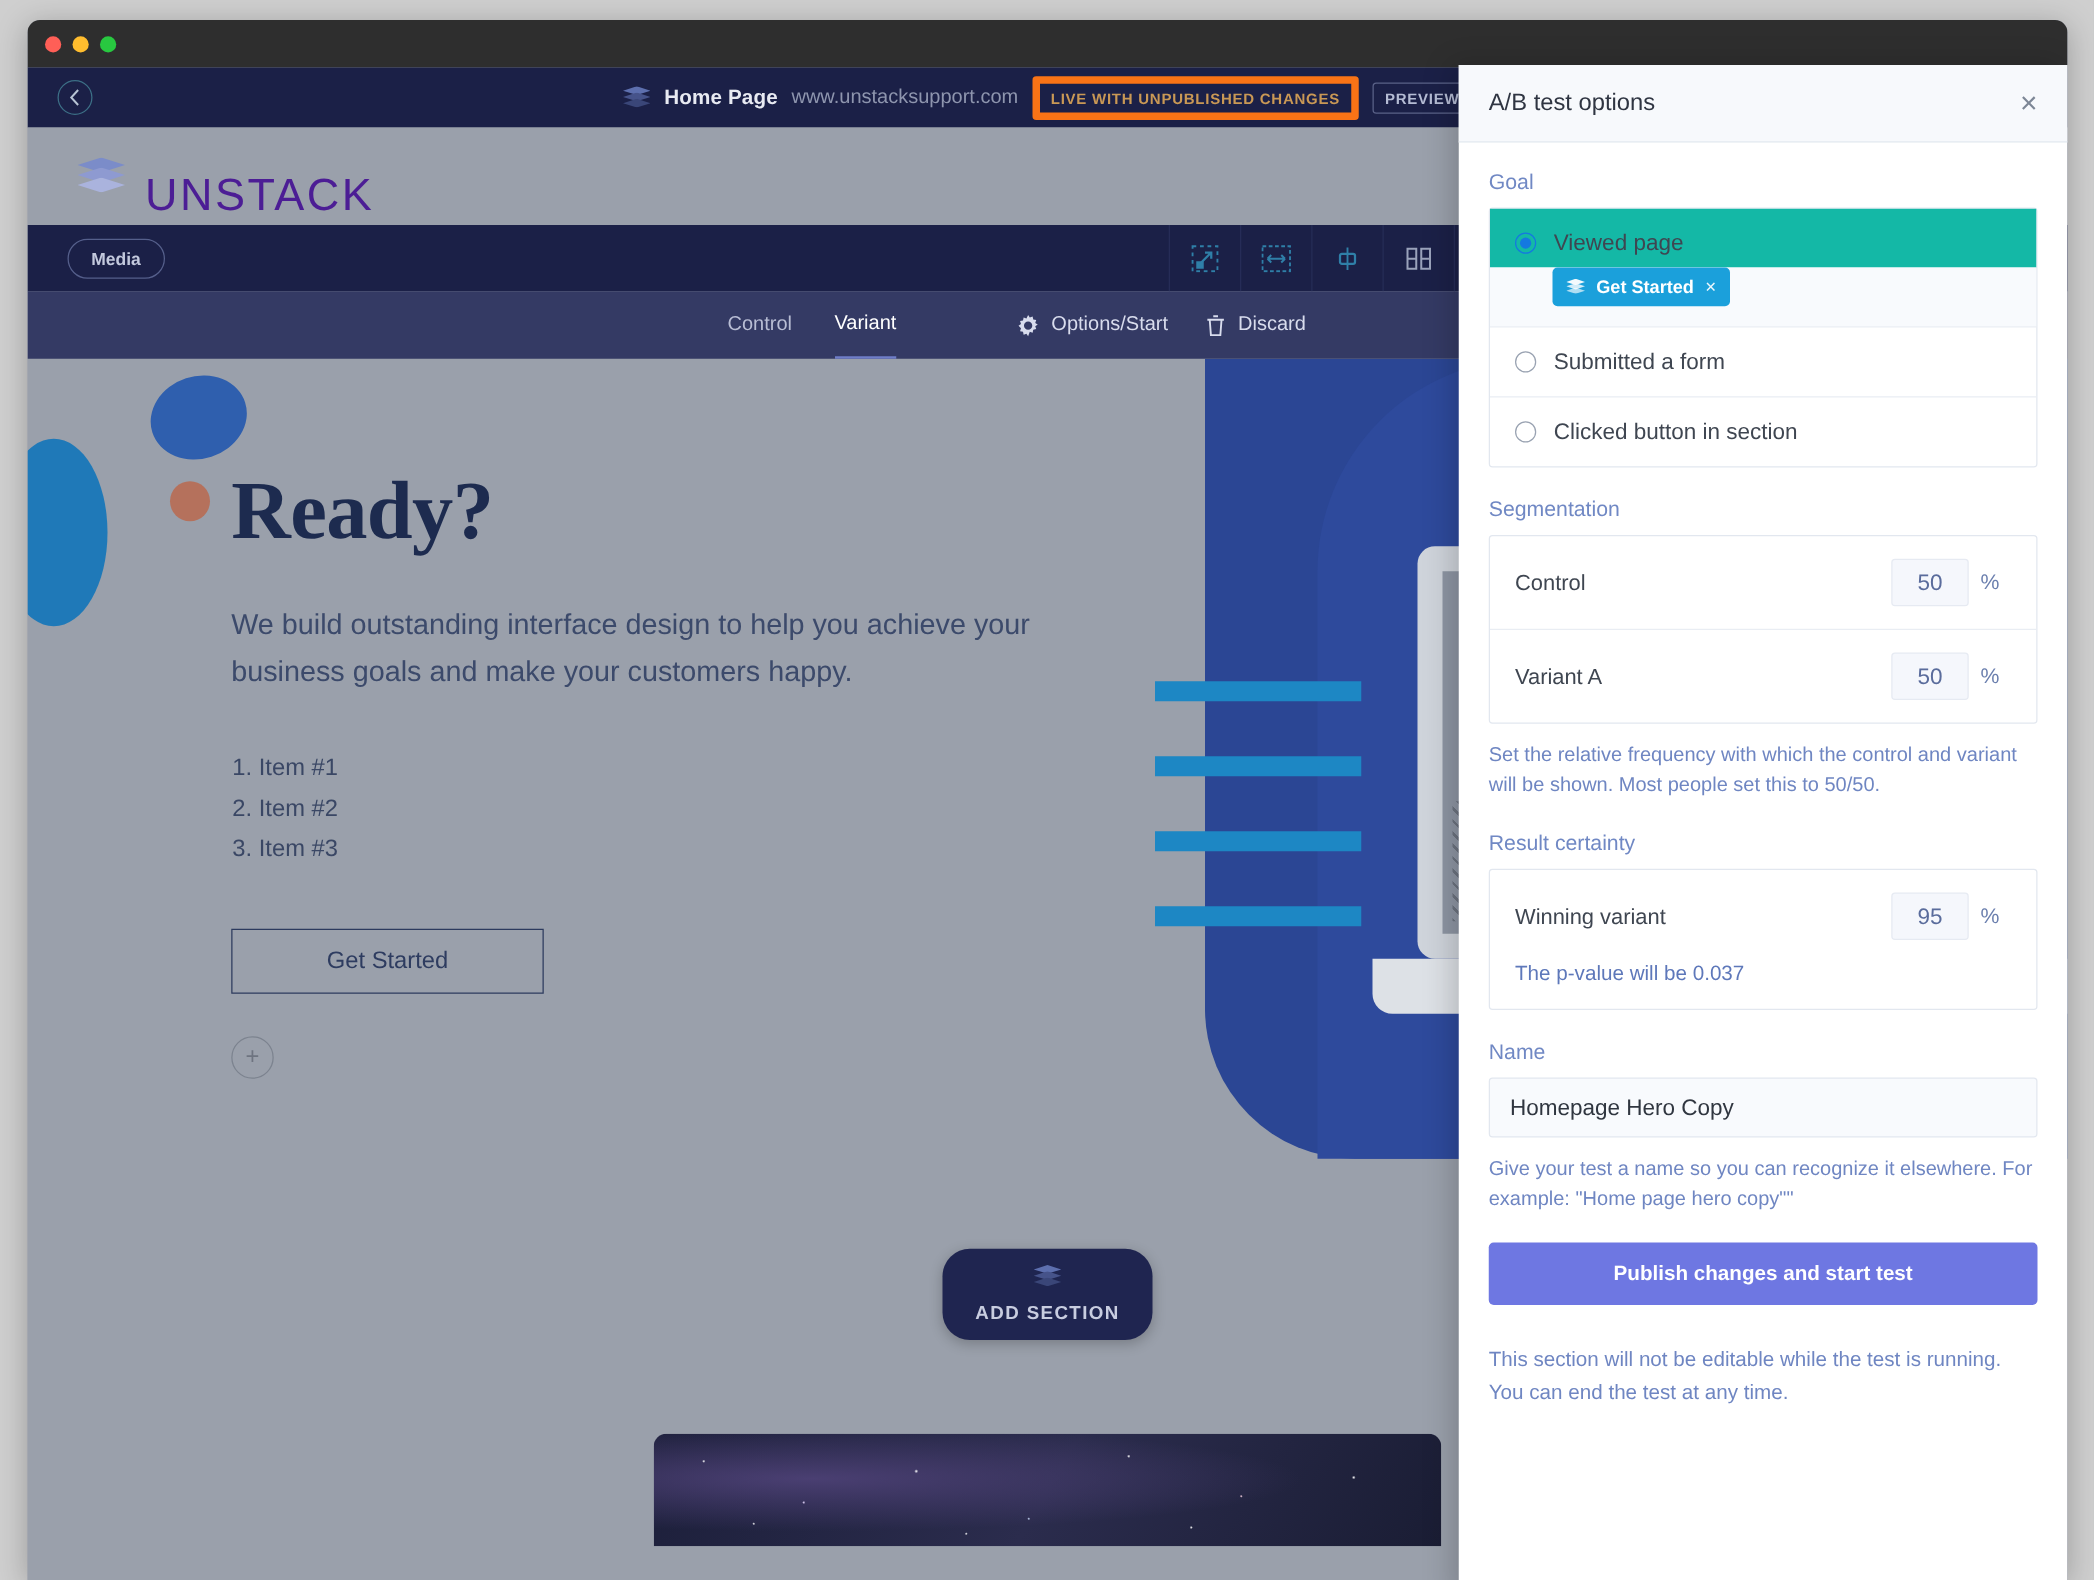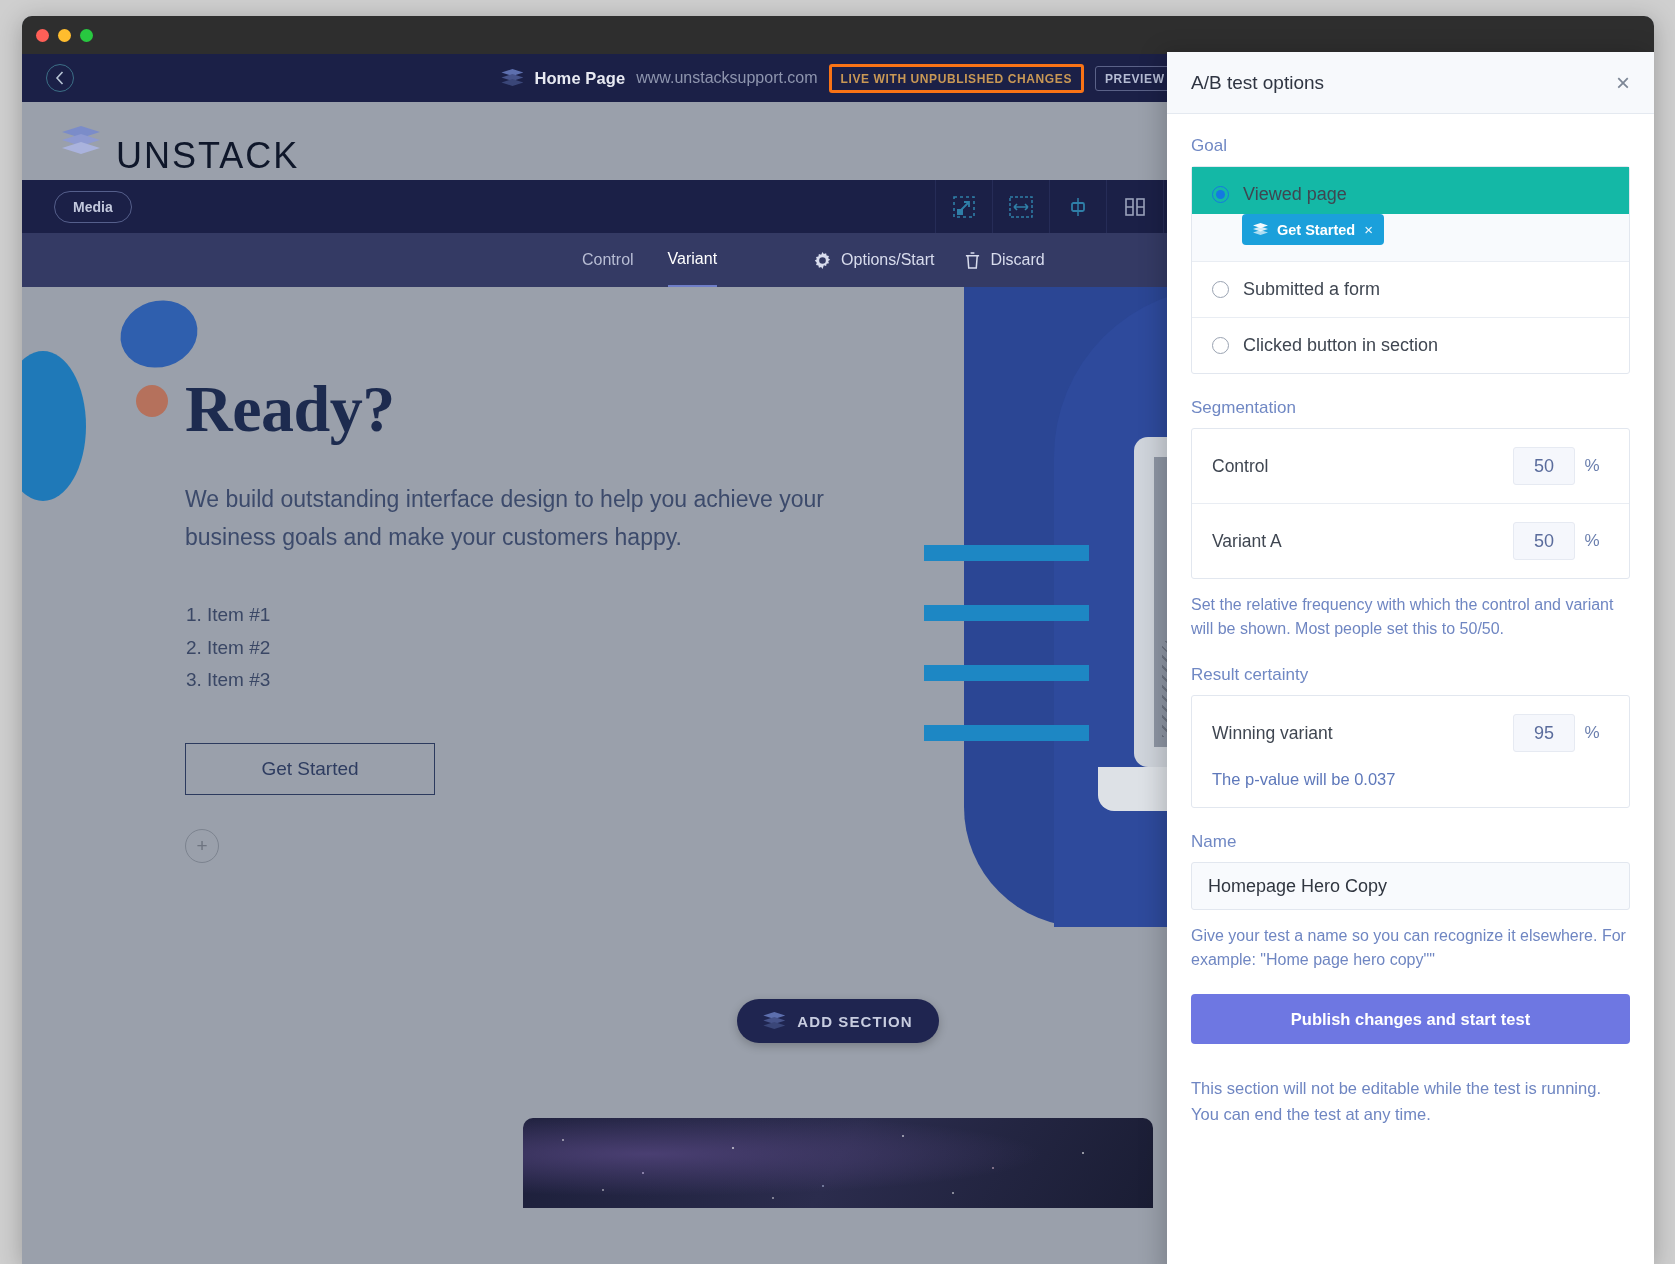--- a/index.html
+++ b/index.html
@@ -42,21 +42,21 @@
   }
   #topbar-center {
     position: absolute; left: 0; right: 0;
     display: flex; align-items: center; justify-content: center; gap: 11px;
     pointer-events: none;
   }
   #topbar-center > * { pointer-events: auto; }
   .page-name { color: #e8eaf2; font-size: 16.5px; font-weight: 700; letter-spacing: .1px;}
   .page-url { color: #8e95ae; font-size: 16px; }
   #status-badge {
-    border: 3px solid #f97316; color: #c99855;
+    border: 6px solid #f97316; color: #c99855;
     font-size: 12px; font-weight: 700; letter-spacing: .6px;
     padding: 5px 9px 4px; border-radius: 3px; white-space: nowrap;
   }
   #preview-badge {
     border: 1px solid #5b6288; color: #b5bcd4;
     font-size: 12px; font-weight: 700; letter-spacing: .6px;
     padding: 5px 9px 4px; border-radius: 3px; white-space: nowrap;
   }
   .stack-glyph { display: inline-block; width: 22px; height: 18px; position: relative; flex: none;}
   .stack-glyph i {
@@ -74,21 +74,21 @@
     height: 78px; display: flex; align-items: center;
     padding: 0 40px; justify-content: space-between;
   }
   #brand { display: flex; align-items: center; gap: 16px; }
   #brand .logo { width: 38px; height: 30px; position: relative; }
   #brand .logo i { position: absolute; left:0; width: 38px; height: 12px;
      clip-path: polygon(50% 0, 100% 50%, 50% 100%, 0 50%); }
   #brand .logo i:nth-child(1){ top:0; background:#7b8cc9;}
   #brand .logo i:nth-child(2){ top:8px; background:#8e9ad1;}
   #brand .logo i:nth-child(3){ top:16px; background:#aab3dd;}
-  #brand-name { font-size: 36px; letter-spacing: 2px; color: #0f172a; font-weight: 400; margin-top: 29px;}
+  #brand-name { font-size: 36px; letter-spacing: 2px; color: #4c1d95; font-weight: 400; margin-top: 29px;}
   #site-nav { color: #2b3458; font-size: 17px; }
 
   
   #icon-toolbar {
     height: 53px; background: #1b2047;
     display: flex; align-items: stretch; position: relative;
   }
   #media-pill {
     margin: auto 0 auto 32px;
     border: 1px solid #555f8b; border-radius: 20px;
@@ -174,20 +174,21 @@
      border: 1.5px solid #3b4458; border-radius: 50%; transform: rotate(-14deg);}
   .scr-dot { position:absolute; width: 11px; height: 11px; border:1.5px solid #3b4458; border-radius:50%;}
 
   
   #add-section-wrap { display:flex; justify-content:center; margin-top: 12px; }
   #add-section {
     background:#1f2550; color:#c8cde0; border-radius: 22px;
     padding: 13px 26px; font-size: 15px; font-weight:700; letter-spacing:1.1px;
     display:flex; align-items:center; gap: 12px; cursor:pointer;
     box-shadow: 0 3px 10px rgba(0,0,0,.22);
+    flex-direction: column;
   }
   #space-section {
     margin: 75px auto 0; width: 630px; height: 90px;
     border-radius: 10px 10px 0 0;
     background:
       radial-gradient(1.3px 1.3px at 40px 22px,#fff,transparent),
       radial-gradient(1.3px 1.3px at 120px 55px,#e7d9ff,transparent),
       radial-gradient(1.6px 1.6px at 210px 30px,#fff,transparent),
       radial-gradient(1.2px 1.2px at 300px 68px,#cfe0ff,transparent),
       radial-gradient(1.4px 1.4px at 380px 18px,#fff,transparent),

